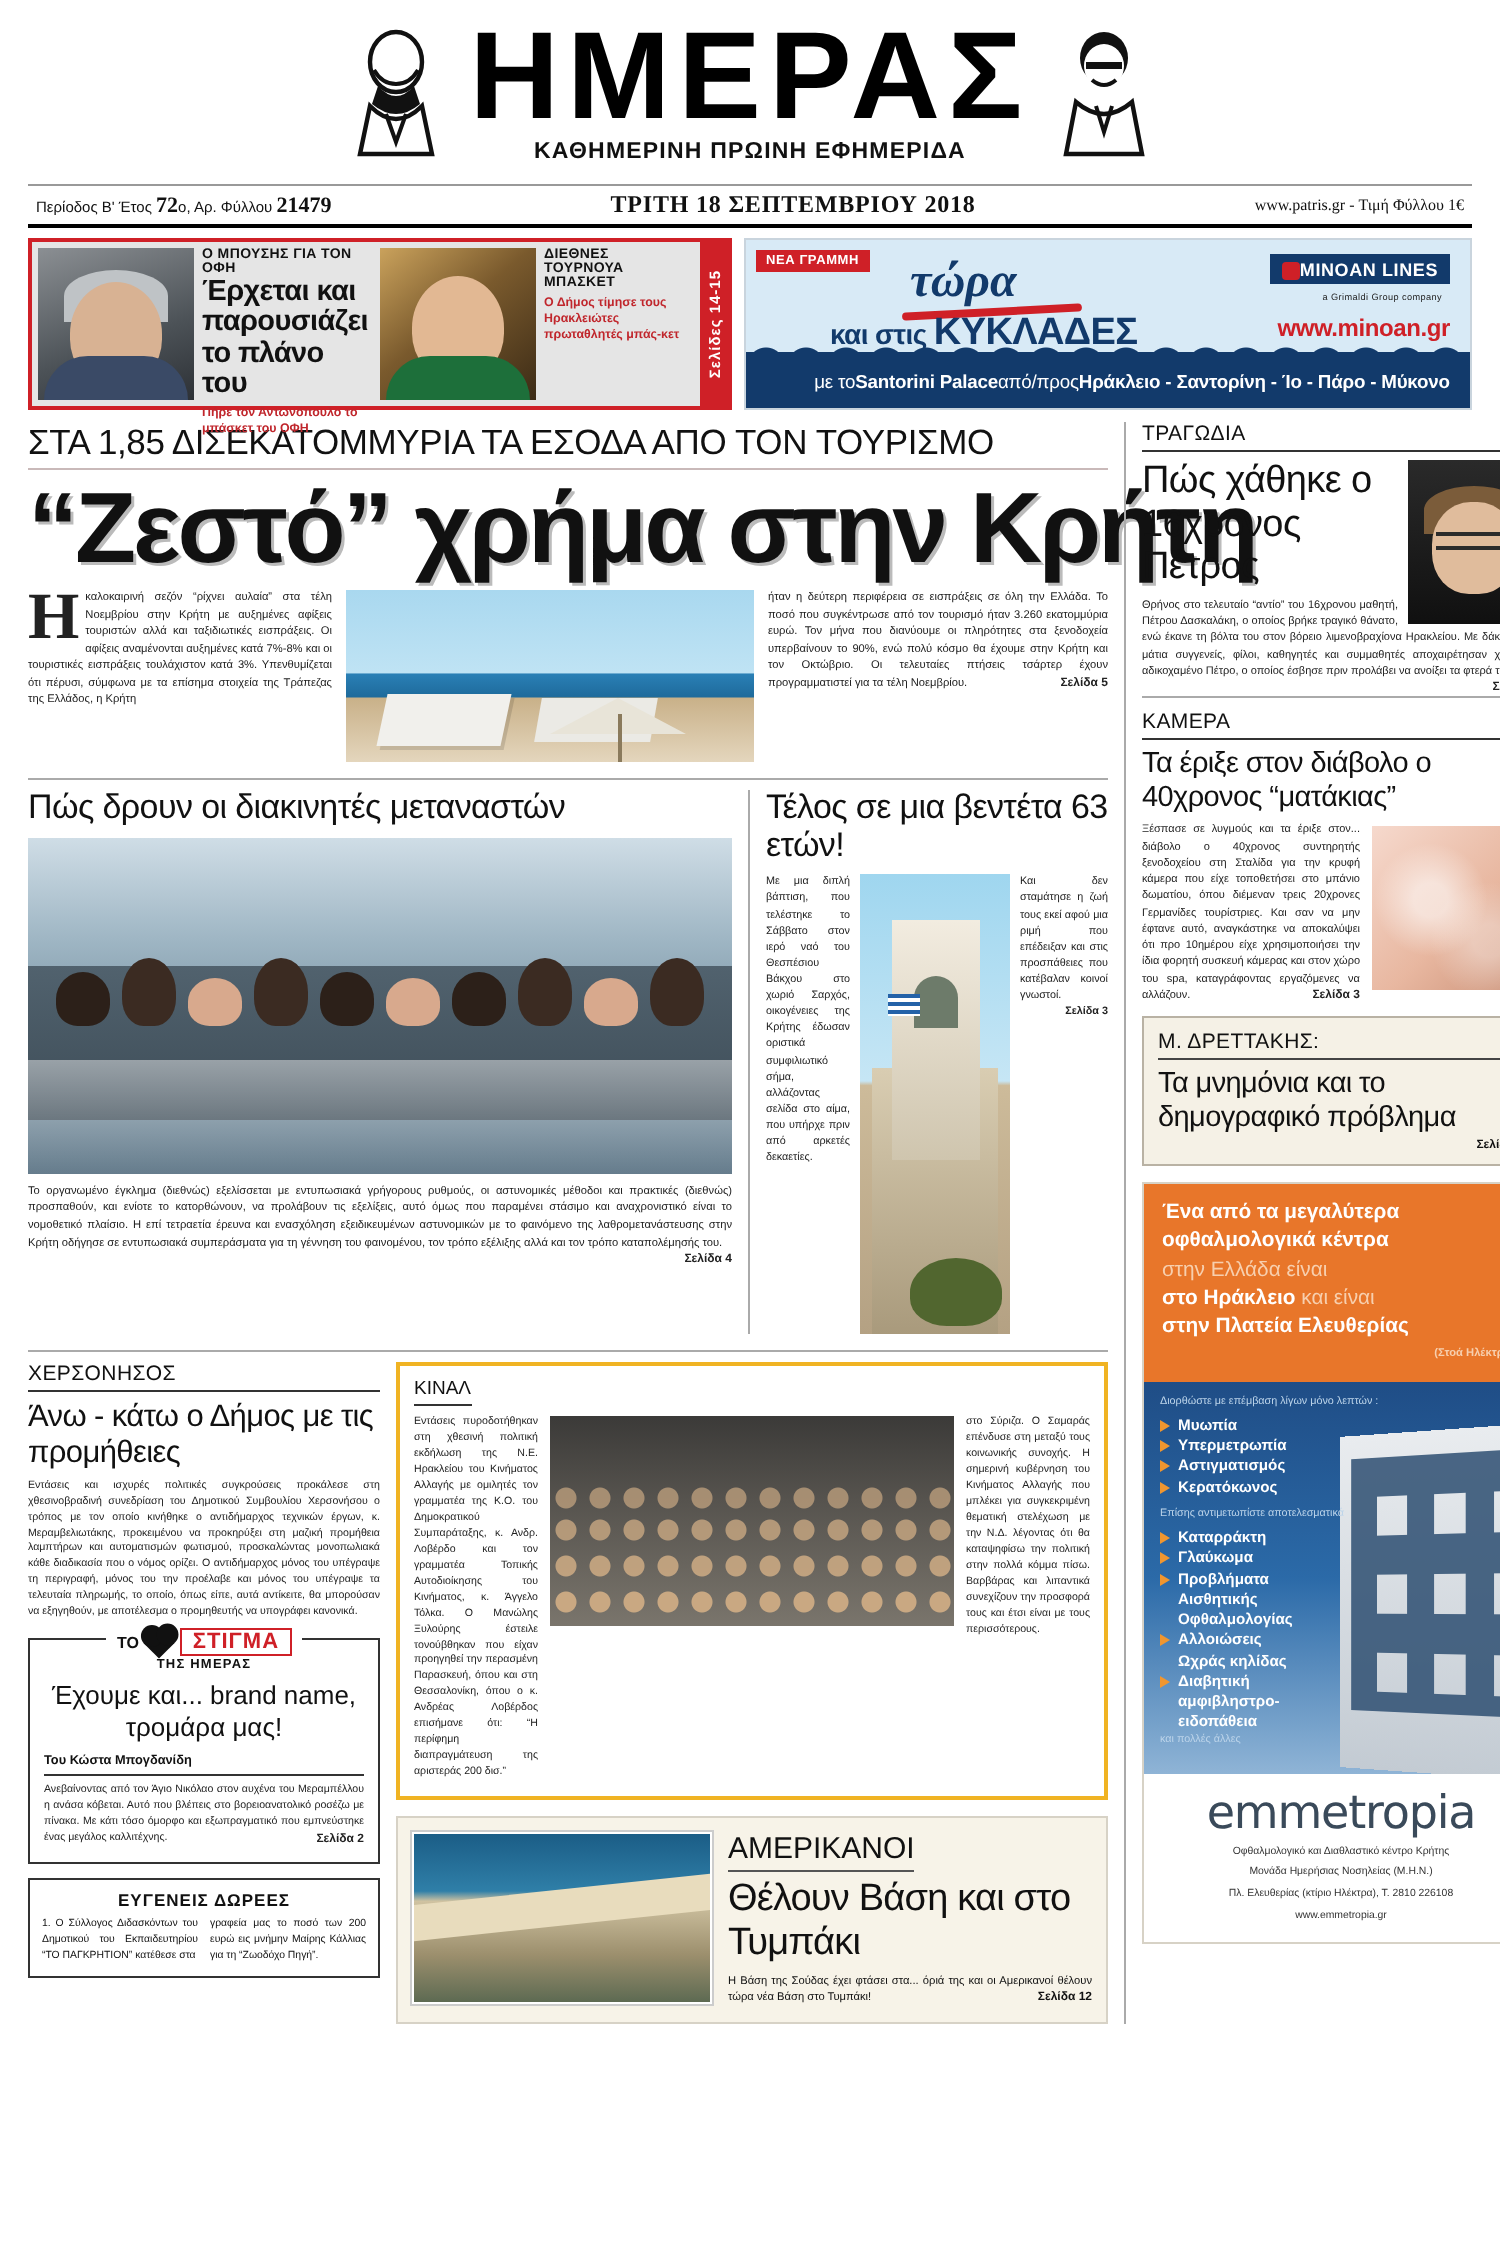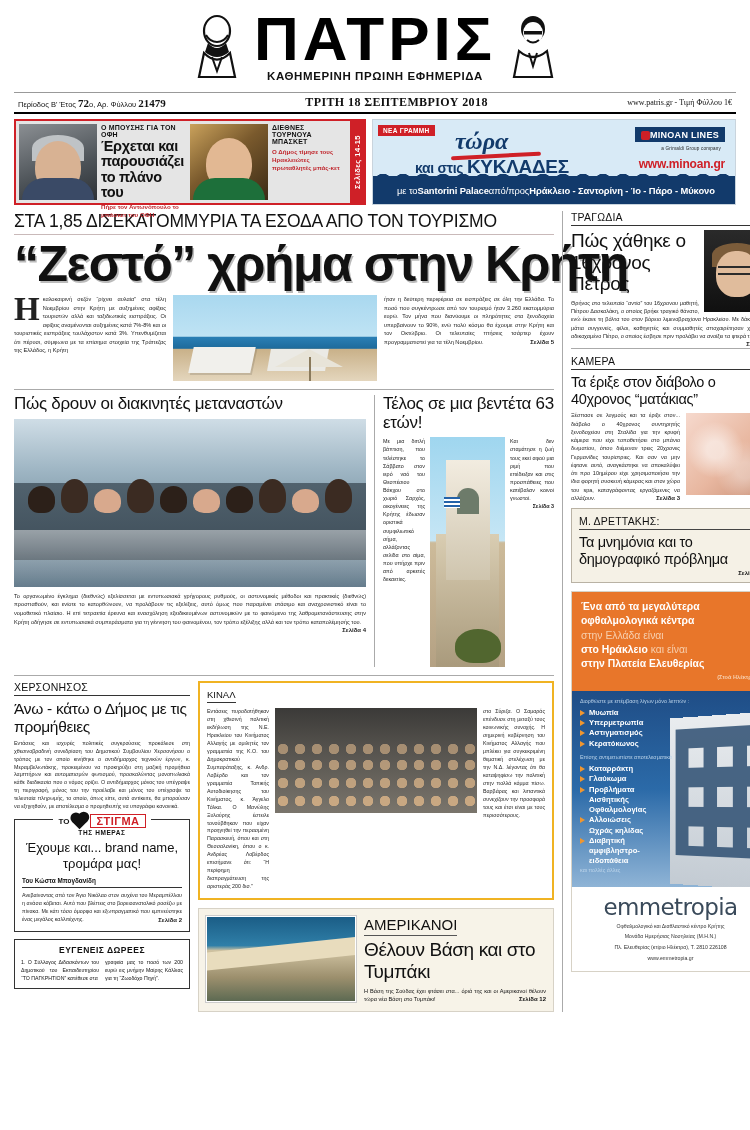--- a/index.html
+++ b/index.html
@@ -199,21 +199,21 @@
   .minoan-sub {
     position:absolute; right:14px; top:26px;
     font-size:4.6px; color:#222; letter-spacing:0.2px;
   }
   .minoan-url {
     position:absolute; right:10px; top:37px;
     font-size:12px; font-weight:bold; color:#cf2027; letter-spacing:-0.2px;
   }
   .ad-minoan .bottomline {
     position:absolute; left:0; right:0; bottom:0; height:28px;
-    display:flex; align-items:center; justify-content:flex-start;
+    display:flex; align-items:center; justify-content:center;
     color:#fff; font-size:9.4px; font-weight:bold; letter-spacing:-0.1px;
     z-index: 3;
     margin-left: 24px;
   }
   .ad-minoan .bottomline em { font-style: normal; font-weight: normal; }
 
   
   .body-grid {
     display: flex;
     gap: 8px;
@@ -566,21 +566,21 @@
       <div class="face">
         <svg width="46" height="66" viewBox="0 0 46 66">
           <ellipse cx="23" cy="18" rx="13" ry="15" fill="none" stroke="#111" stroke-width="2.2"></ellipse>
           <path d="M12 22 q4 7 11 7 q7 0 11 -7" fill="none" stroke="#111" stroke-width="2"></path>
           <path d="M14 30 q9 10 18 0 l3 9 q-12 10 -24 0 z" fill="#111"></path>
           <path d="M10 40 q13 13 26 0 l5 24 h-36 z" fill="none" stroke="#111" stroke-width="2.2"></path>
           <path d="M18 44 l5 14 l5 -14" fill="none" stroke="#111" stroke-width="2"></path>
         </svg>
       </div>
       <div class="logo-center">
-        <div class="logo-title">ΠΑΤΡΙΣ</div>
+        <div class="logo-title">ΗΜΕΡΑΣ</div>
         <div class="logo-sub">ΚΑΘΗΜΕΡΙΝΗ ΠΡΩΙΝΗ ΕΦΗΜΕΡΙΔΑ</div>
       </div>
       <div class="face">
         <svg width="46" height="66" viewBox="0 0 46 66">
           <ellipse cx="23" cy="16" rx="12" ry="13" fill="#111"></ellipse>
           <ellipse cx="23" cy="20" rx="10" ry="11" fill="#fff"></ellipse>
           <rect x="14" y="18" width="18" height="3.5" fill="#111"></rect>
           <path d="M17 27 q6 5 12 0" fill="none" stroke="#111" stroke-width="2"></path>
           <path d="M9 38 q14 12 28 0 l5 26 h-38 z" fill="none" stroke="#111" stroke-width="2.2"></path>
           <path d="M19 40 l4 13 l4 -13" fill="none" stroke="#111" stroke-width="2"></path>

